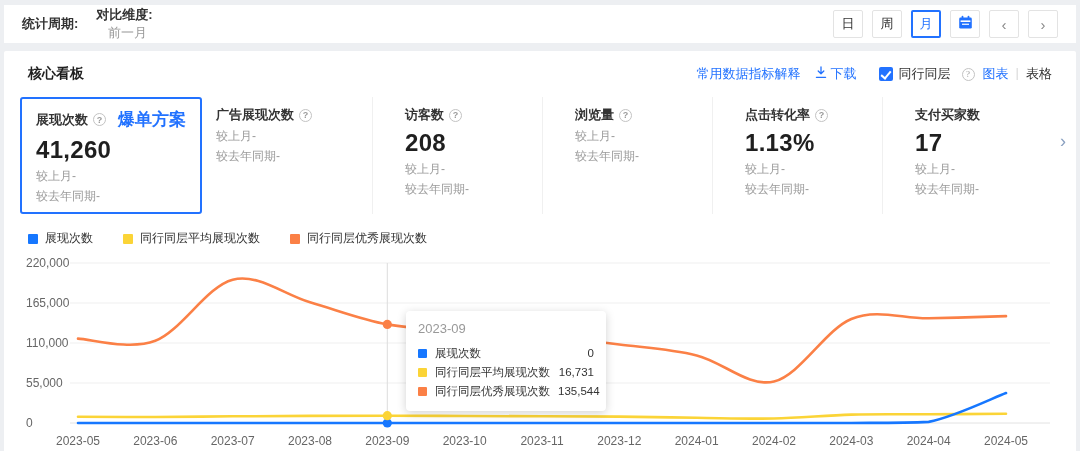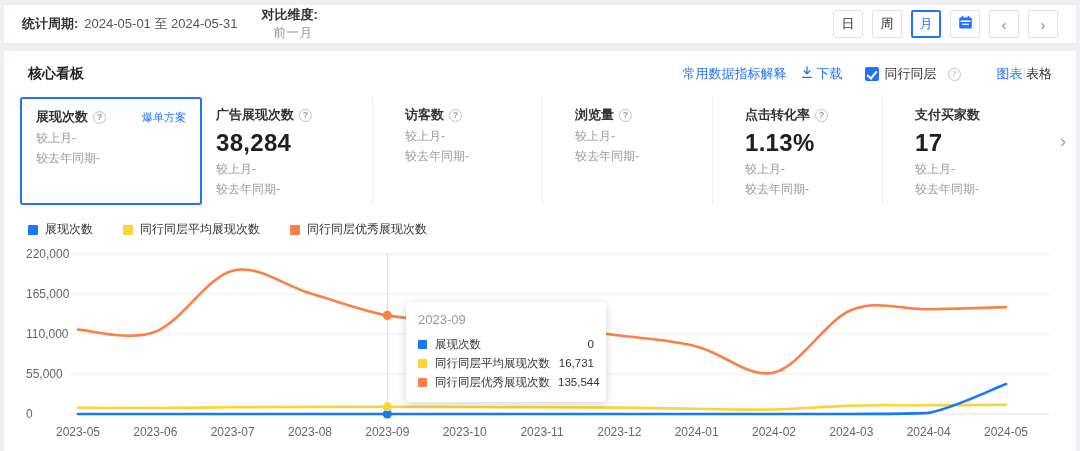--- a/index.html
+++ b/index.html
@@ -27,31 +27,31 @@
   .head-right { margin-left:auto; display:flex; align-items:center; font-size:13px; }
   .blue-link { color:#2272ff; cursor:pointer; }
   .dl { display:flex; align-items:center; margin-left:14px; gap:4px; }
   .peer { display:flex; align-items:center; margin-left:22px; gap:6px;font-family:Liberation Serif, serif; }
   .checkbox { width:14px; height:14px; background:#2272ff; border-radius:2px; position:relative; cursor:pointer; }
   .checkbox::after { content:""; position:absolute; left:4px; top:1.5px; width:4px; height:8px;
                      border:solid #fff; border-width:0 2px 2px 0; transform:rotate(40deg); }
   .help { width:13px; height:13px; border:1px solid #c3c3c3; border-radius:50%; color:#9a9a9a;
           font-size:9px; display:inline-flex; align-items:center; justify-content:center;
           margin-left:5px; flex:none; cursor:pointer; }
-  .view-toggle { margin-left:36px; display:flex; align-items:flex-start; }
+  .view-toggle { margin-left:8px; display:flex; align-items:flex-start; gap:7px; }
   .toggle-div { color:#d8d8d8; }
   .dark { color:#333; cursor:pointer; }
 
   
   .cards { display:flex; margin:14px 16px 0; position:relative; }
   .card { width:170px; padding:9px 14px 8px; cursor:pointer; }
   .card.selected { width:182px; border:2px solid #2272ff; border-radius:3px; }
   .card.div { border-left:1px solid #f0f0f0;padding-left:32px; }
   .card-title { display:flex; align-items:center; font-size:13px; font-weight:600; color:#333; white-space:nowrap; }
-  .promo { margin-left:auto; font-weight:400; font-size:11px; }
+  .promo { margin-left:auto; font-weight:700; font-size:17px; }
   .card-value { font-size:24px; font-weight:600; color:#1f1f1f; margin-top:5px; line-height:28px; letter-spacing:.3px; }
   .card-sub { font-size:12px; color:#9b9b9b; margin-top:4px; line-height:16px; }
   .cards-next { position:absolute; right:-6px; top:34px; color:#8aa0c0; font-size:18px; cursor:pointer; }
 
   
   .legend { display:flex; gap:30px; margin:16px 0 0 24px; font-size:12px; color:#333; }
   .legend-item { display:flex; align-items:center; gap:7px; cursor:pointer; }
   .swatch { width:10px; height:10px; border-radius:1px; flex:none; }
 
   
@@ -63,21 +63,20 @@
   .tt-title { color:#999; font-size:13px; margin-bottom:8px; }
   .tt-row { display:flex; align-items:center; gap:8px; font-size:11.5px; color:#333; line-height:19px; white-space:nowrap; }
   .tt-row .swatch { width:9px; height:9px; }
   .tt-val { margin-left:auto; }
 </style>
 </head>
 <body>
 
 <div class="topbar">
   <span class="tb-label">统计周期:</span>
-  <span class="tb-value">2024-05-01 至 2024-05-31</span>
   <div class="tb-group">
     <span class="tb-label">对比维度:</span>
     <span class="tb-muted">前一月</span>
   </div>
   <div class="tb-right">
     <div class="btn">日</div>
     <div class="btn">周</div>
     <div class="btn active">月</div>
     <div class="btn">
       <span>
@@ -127,39 +126,40 @@
     </div>
   </div>
 
   <div class="cards">
     <div class="card selected">
       <div class="card-title">
         <span>展现次数</span>
         <span class="help">?</span>
         <span class="promo blue-link">爆单方案</span>
       </div>
+      <div class="card-value">41,260</div>
       <div class="card-sub">较上月-</div>
       <div class="card-sub">较去年同期-</div>
     </div>
 
     <div class="card">
       <div class="card-title">
         <span>广告展现次数</span>
         <span class="help">?</span>
       </div>
-      <div class="card-value">38,284</div>
       <div class="card-sub">较上月-</div>
       <div class="card-sub">较去年同期-</div>
     </div>
 
     <div class="card div">
       <div class="card-title">
         <span>访客数</span>
         <span class="help">?</span>
       </div>
+      <div class="card-value">208</div>
       <div class="card-sub">较上月-</div>
       <div class="card-sub">较去年同期-</div>
     </div>
 
     <div class="card div">
       <div class="card-title">
         <span>浏览量</span>
         <span class="help">?</span>
       </div>
       <div class="card-sub">较上月-</div>

